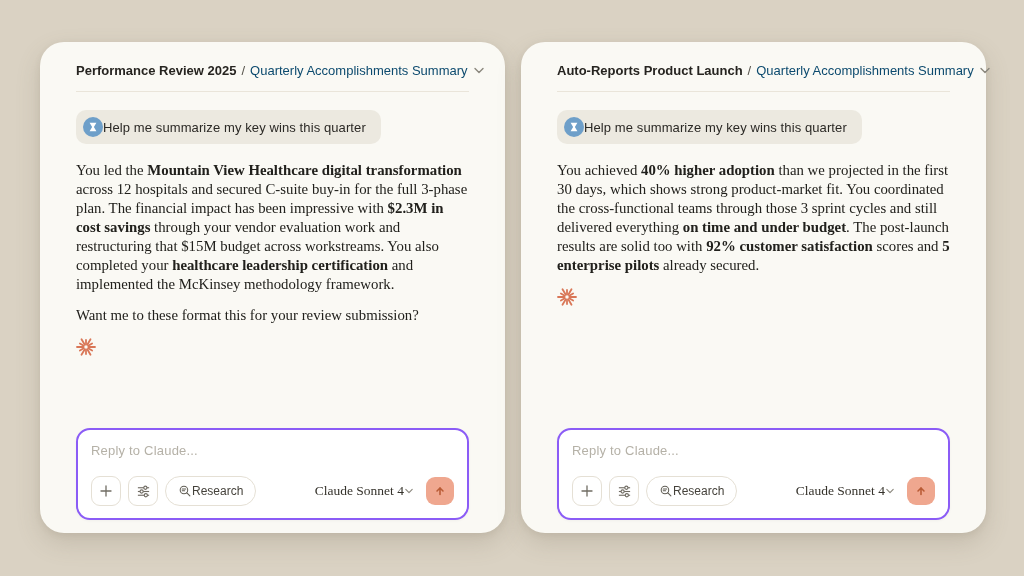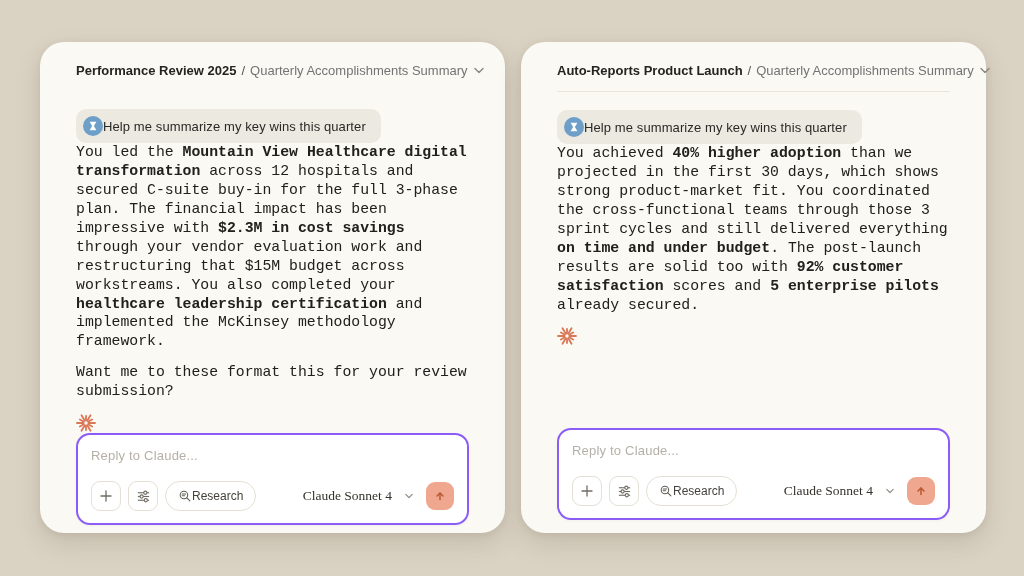--- a/index.html
+++ b/index.html
@@ -26,21 +26,21 @@
   .panel-header {
     display: flex;
     align-items: center;
     padding: 21px 0 13px 0;
     font-size: 13px;
     color: var(--text-dark, #262420);
     white-space: nowrap;
   }
   .panel-header .title { font-weight: 700; }
   .panel-header .sep { margin: 0 5px; color: #55524A; }
-  .panel-header .crumb { color: #737373; }
+  .panel-header .crumb { color: #0c4a6e; }
   .panel-header .chev { margin-left: 6px; color: #8A867C; flex: none; }
   .divider { height: 1px; background: #EAE5DA; }
   .user-row { margin-top: 18px; }
   .bubble {
     display: inline-flex;
     align-items: center;
     background: var(--bubble-bg, #ECE9E0);
     border-radius: 10px;
     padding: 7px 15px 7px 7px;
   }
@@ -52,21 +52,22 @@
     align-items: center;
     justify-content: center;
     flex: none;
   }
   .user-text {
     font-size: 13px;
     color: #2B2925;
     letter-spacing: 0.1px;
   }
   .assistant {
-    font-family: Liberation Mono, monospace;
+    margin-top: 17px;
+    font-family: Liberation Serif, serif;
     font-size: 14.8px;
     line-height: 1.28;
     color: var(--text-body, #21201C);
     max-width: 424px;
   }
   .assistant p { margin-bottom: 12px; }
   .assistant strong { font-weight: 700; }
   .starburst { margin-top: 8px; display: block; }
   .composer {
     margin-top: auto;
@@ -114,21 +115,21 @@
     font-family: "Liberation Sans", sans-serif;
     font-size: 12px;
     cursor: pointer;
     flex: none;
   }
   .pill-btn svg { color: #5F5C53; }
   .spacer { flex: 1; }
   .model-select {
     display: inline-flex;
     align-items: center;
-    gap: 13px;
+    gap: 1px;
     font-family: "Liberation Serif", serif;
     font-size: 13.5px;
     color: #35322B;
     cursor: pointer;
     margin-right: 6px;
   }
   .model-select .chev { color: #8A867C; }
   .send-btn {
     width: 28px; height: 28px;
     border: none;

